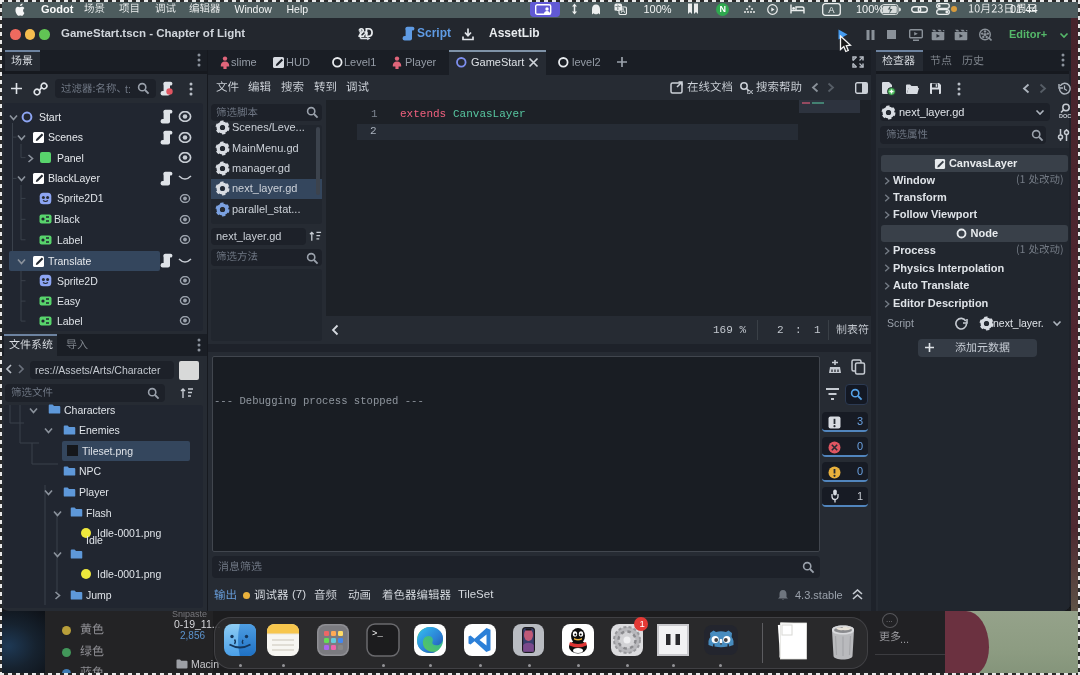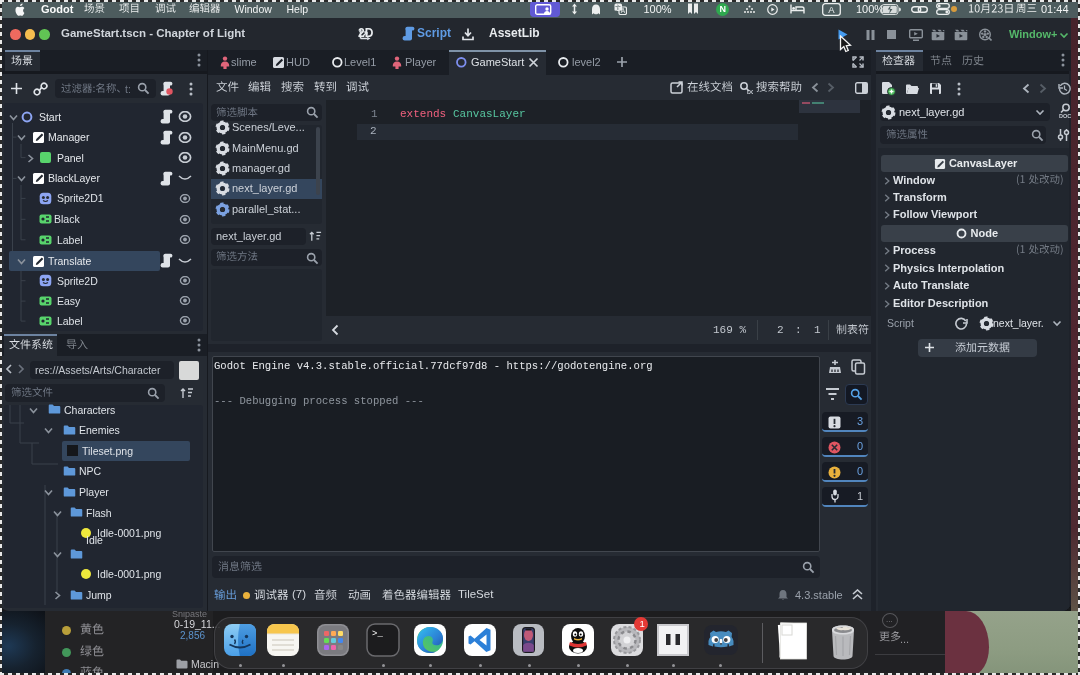--- a/index.html
+++ b/index.html
@@ -129,21 +129,21 @@
     <circle cx="3.2" cy="3" r="1.4" fill="#eceeee"></circle>
     <circle cx="10.8" cy="9" r="1.4" fill="#eceeee"></circle>
   </svg>
 <div class="ab" style="left:951px;top:6px;width:6px;height:6px;border-radius:50%;background:#d79b3c"></div>
 <div class="ab" style="left:968px;top:2px;line-height:0"><svg class="cn" style="width:46px;height:14px" viewBox="0 0 46 14">
       <path transform="translate(0,10.4)" d="M1 0H5.4V-0.8H3.8V-8.1H3C2.6 -7.8 2 -7.6 1.3 -7.5V-6.9H2.8V-0.8H1Z M9.2 0.1C10.7 0.1 11.7 -1.2 11.7 -4.1C11.7 -6.9 10.7 -8.2 9.2 -8.2C7.6 -8.2 6.7 -6.9 6.7 -4.1C6.7 -1.2 7.6 0.1 9.2 0.1ZM9.2 -0.7C8.2 -0.7 7.6 -1.7 7.6 -4.1C7.6 -6.4 8.2 -7.4 9.2 -7.4C10.1 -7.4 10.7 -6.4 10.7 -4.1C10.7 -1.7 10.1 -0.7 9.2 -0.7Z M14.5 -8.7V-5.3C14.5 -3.5 14.3 -1.3 12.5 0.3C12.7 0.4 13 0.7 13.2 0.9C14.2 -0.1 14.8 -1.3 15.1 -2.6H20.4V-0.4C20.4 -0.1 20.3 -0 20 -0C19.8 -0 18.9 0 18 -0C18.1 0.2 18.3 0.6 18.3 0.8C19.5 0.8 20.2 0.8 20.7 0.7C21.1 0.5 21.2 0.3 21.2 -0.3V-8.7ZM15.3 -7.9H20.4V-6H15.3ZM15.3 -5.2H20.4V-3.4H15.2C15.3 -4 15.3 -4.6 15.3 -5.2Z M23.7 0H28.8V-0.9H26.5C26.1 -0.9 25.6 -0.8 25.2 -0.8C27.1 -2.6 28.4 -4.2 28.4 -5.8C28.4 -7.3 27.5 -8.2 26 -8.2C25 -8.2 24.3 -7.7 23.7 -7L24.2 -6.5C24.7 -7 25.2 -7.4 25.9 -7.4C26.9 -7.4 27.4 -6.7 27.4 -5.8C27.4 -4.4 26.2 -2.8 23.7 -0.6Z M32.2 0.1C33.6 0.1 34.8 -0.7 34.8 -2.2C34.8 -3.3 34 -4 33.1 -4.2V-4.3C34 -4.6 34.5 -5.2 34.5 -6.2C34.5 -7.5 33.5 -8.2 32.2 -8.2C31.3 -8.2 30.5 -7.8 29.9 -7.2L30.5 -6.6C30.9 -7.1 31.5 -7.4 32.1 -7.4C33 -7.4 33.5 -6.9 33.5 -6.1C33.5 -5.2 32.9 -4.6 31.3 -4.6V-3.8C33.1 -3.8 33.8 -3.2 33.8 -2.2C33.8 -1.3 33.1 -0.7 32.1 -0.7C31.2 -0.7 30.6 -1.1 30.2 -1.6L29.6 -1C30.2 -0.4 31 0.1 32.2 0.1Z M38.2 -3.9H43.7V-0.8H38.2ZM38.2 -4.7V-7.7H43.7V-4.7ZM37.4 -8.5V0.8H38.2V0H43.7V0.7H44.6V-8.5Z" fill="#f2f4f4"></path>
     </svg></div>
 <div class="ab" style="left:1015.5px;top:2px;line-height:0"><svg class="cn" style="width:21px;height:14px" viewBox="0 0 21 14">
       <path transform="translate(0,10.0)" d="M1.6 -8.3V-4.9C1.6 -3.3 1.4 -1.1 0.3 0.4C0.5 0.5 0.8 0.7 1 0.9C2.2 -0.7 2.3 -3.2 2.3 -4.9V-7.6H8.5V-0.2C8.5 0 8.4 0.1 8.2 0.1C8 0.1 7.4 0.1 6.7 0.1C6.8 0.3 6.9 0.6 6.9 0.8C7.9 0.8 8.5 0.8 8.8 0.7C9.1 0.6 9.2 0.3 9.2 -0.2V-8.3ZM4.9 -7.4V-6.5H3V-5.8H4.9V-4.8H2.8V-4.1H7.9V-4.8H5.7V-5.8H7.6V-6.5H5.7V-7.4ZM3.3 -3.3V0.1H4V-0.5H7.4V-3.3ZM4 -2.6H6.6V-1.1H4Z M11.8 -7.8V-7H19.7V-7.8ZM12.5 -4.4V-3.6H18.9V-4.4ZM11.2 -0.7V0.1H20.3V-0.7Z" fill="#f2f4f4"></path>
     </svg></div>
-<div class="ab" style="left:1041px;top:2.7px;font:400 11px 'Liberation Sans',sans-serif;color:#f2f4f4;letter-spacing:0px;white-space:pre;line-height:12.6px">01:44</div>
+<div class="ab" style="left:1010px;top:2.7px;font:400 11px 'Liberation Sans',sans-serif;color:#f2f4f4;letter-spacing:0px;white-space:pre;line-height:12.6px">01:44</div>
 <div class="ab" style="left:0;top:18px;width:1071px;height:593px;background:#1e222a;border-radius:0 0 9px 9px;overflow:hidden">
 <div class="ab" style="left:0px;top:0px;width:1071px;height:32px;background:#23272e;"></div>
 <div class="ab" style="left:10.0px;top:11px;width:10.5px;height:10.5px;border-radius:50%;background:#ee6a5f"></div>
 <div class="ab" style="left:24.5px;top:11px;width:10.5px;height:10.5px;border-radius:50%;background:#f5bd4f"></div>
 <div class="ab" style="left:39.0px;top:11px;width:10.5px;height:10.5px;border-radius:50%;background:#61c454"></div>
 <div class="ab" style="left:61px;top:9.4px;font:700 11.5px 'Liberation Sans',sans-serif;color:#d0d5db;letter-spacing:0px;white-space:pre;line-height:13.2px">GameStart.tscn - Chapter of Light</div>
 <svg class="ab" style="left:358px;top:10px" width="13" height="13" viewBox="0 0 13 13">
       <g stroke="#dfe3e8" stroke-width="1.6" fill="none">
         <path d="M2.5 10.5 V3.5 M2.5 10.5 H9.5"></path>
       </g>
@@ -191,21 +191,21 @@
       <circle cx="6" cy="6.5" r="1.6" fill="#8a9199"></circle>
       <g fill="#8a9199">
         <circle cx="6" cy="3.4" r="1.2"></circle>
         <circle cx="3.2" cy="5.6" r="1.2"></circle>
         <circle cx="4.3" cy="9" r="1.2"></circle>
         <circle cx="7.7" cy="9" r="1.2"></circle>
         <circle cx="8.8" cy="5.6" r="1.2"></circle>
       </g>
       <path d="M9.5 9.5 L12.5 12.5" stroke="#8a9199" stroke-width="1.6"></path>
     </svg>
-<div class="ab" style="left:1009px;top:9.7px;font:700 11px 'Liberation Sans',sans-serif;color:#55b86a;letter-spacing:0px;white-space:pre;line-height:12.6px">Window+</div>
+<div class="ab" style="left:1009px;top:9.7px;font:700 11px 'Liberation Sans',sans-serif;color:#55b86a;letter-spacing:0px;white-space:pre;line-height:12.6px">Editor+</div>
 <svg class="ab" style="left:1059px;top:14px" width="10" height="7" viewBox="0 0 10 7">
       <path d="M1.5 1.5 L5 5 L8.5 1.5" stroke="#55b86a" stroke-width="1.6" fill="none"></path>
     </svg>
 <div class="ab" style="left:0px;top:32px;width:1071px;height:24px;background:#16191f;"></div>
 <div class="ab" style="left:0px;top:56px;width:207px;height:555px;background:#262b33;"></div>
 <div class="ab" style="left:208px;top:56px;width:663px;height:555px;background:#262b33;"></div>
 <div class="ab" style="left:876px;top:56px;width:195px;height:555px;background:#262b33;"></div>
 <div class="ab" style="left:207px;top:32px;width:1px;height:579px;background:#16191f;"></div>
 <div class="ab" style="left:871px;top:32px;width:5px;height:579px;background:#1e222a;"></div>
 <div class="ab" style="left:1069px;top:32px;width:2px;height:579px;background:#1e222a;"></div>
@@ -272,21 +272,21 @@
       <ellipse cx="7" cy="5.5" rx="5.6" ry="4.9" fill="none" stroke="#c6cbd2" stroke-width="1.7"></ellipse>
       <circle cx="7" cy="5.5" r="2.3" fill="#c6cbd2"></circle>
     </svg>
 <svg class="ab" style="left:17px;top:116px" width="9" height="7" viewBox="0 0 9 7">
       <path d="M1 1.5 L4.5 5.5 L8 1.5" fill="none" stroke="#8b929c" stroke-width="1.6"></path>
     </svg>
     <svg class="ab" style="left:31.799999999999997px;top:113.1px" width="13" height="13" viewBox="0 0 13 13">
       <rect x="1" y="1" width="11" height="11" rx="1.5" fill="#fff"></rect>
       <path d="M3.5 9.5 L9 4 L10.5 5.5 L5 11 Z M3.5 9.5 L3 11.5 L5 11" fill="#262b33" transform="translate(0.8,-1.5)"></path>
     </svg>
-    <div class="ab" style="left:48px;top:113.1px;font:400 10.5px 'Liberation Sans',sans-serif;color:#e6e9ed;letter-spacing:0px;white-space:pre;line-height:12.1px">Manager</div>
+    <div class="ab" style="left:48px;top:113.1px;font:400 10.5px 'Liberation Sans',sans-serif;color:#e6e9ed;letter-spacing:0px;white-space:pre;line-height:12.1px">Scenes</div>
     <svg class="ab" style="left:160px;top:112px" width="13" height="15" viewBox="0 0 13 15">
       <rect x="3.4" y="0.8" width="9" height="3.8" rx="1.9" fill="#dfe3e8"></rect>
       <path d="M3.6 2.6 H10 V12 H3.6 Z" fill="#dfe3e8"></path>
       <rect x="0.6" y="10" width="9.4" height="4.4" rx="2" fill="#dfe3e8"></rect>
     </svg>
     <svg class="ab" style="left:178px;top:114px" width="14" height="11" viewBox="0 0 14 11">
       <ellipse cx="7" cy="5.5" rx="5.6" ry="4.9" fill="none" stroke="#c6cbd2" stroke-width="1.7"></ellipse>
       <circle cx="7" cy="5.5" r="2.3" fill="#c6cbd2"></circle>
     </svg>
 <svg class="ab" style="left:27px;top:136px" width="7" height="9" viewBox="0 0 7 9">
@@ -651,21 +651,20 @@
 <div class="ab" style="left:713px;top:305.7px;font:400 11px 'Liberation Mono',monospace;color:#c3c8cf;letter-spacing:0px;white-space:pre;line-height:12.6px">169 %</div>
 <div class="ab" style="left:757px;top:302px;width:1px;height:20px;background:#3a4047;"></div>
 <div class="ab" style="left:777px;top:305.7px;font:400 11px 'Liberation Mono',monospace;color:#c3c8cf;letter-spacing:0px;white-space:pre;line-height:12.6px">2</div>
 <div class="ab" style="left:795px;top:305.7px;font:400 11px 'Liberation Mono',monospace;color:#c3c8cf;letter-spacing:0px;white-space:pre;line-height:12.6px">:</div>
 <div class="ab" style="left:814px;top:305.7px;font:400 11px 'Liberation Mono',monospace;color:#c3c8cf;letter-spacing:0px;white-space:pre;line-height:12.6px">1</div>
 <div class="ab" style="left:828px;top:302px;width:1px;height:20px;background:#3a4047;"></div>
 <div class="ab" style="left:836px;top:305px;line-height:0"><svg class="cn" style="width:33px;height:14px" viewBox="0 0 33 14">
         <path transform="translate(0,10.4)" d="M7.4 -8.2V-2.1H8.2V-8.2ZM9.4 -9.1V-0.3C9.4 -0.1 9.3 -0 9.2 -0C9 -0 8.3 -0 7.7 -0C7.8 0.2 7.9 0.6 8 0.8C8.8 0.8 9.4 0.8 9.7 0.7C10.1 0.5 10.2 0.3 10.2 -0.3V-9.1ZM1.6 -9C1.3 -7.9 1 -6.8 0.5 -6.1C0.7 -6 1 -5.9 1.2 -5.8C1.4 -6.1 1.6 -6.5 1.7 -6.9H3.2V-5.7H0.5V-5H3.2V-3.9H1V-0H1.7V-3.1H3.2V0.9H4V-3.1H5.5V-0.9C5.5 -0.7 5.5 -0.7 5.3 -0.7C5.2 -0.7 4.9 -0.7 4.4 -0.7C4.5 -0.5 4.6 -0.2 4.6 0C5.2 0 5.7 0 5.9 -0.1C6.2 -0.3 6.3 -0.5 6.3 -0.8V-3.9H4V-5H6.6V-5.7H4V-6.9H6.2V-7.7H4V-9.2H3.2V-7.7H2C2.1 -8 2.2 -8.4 2.3 -8.8Z M13.8 0.9C14 0.7 14.4 0.6 17.5 -0.4C17.5 -0.6 17.4 -0.9 17.4 -1.1L14.7 -0.3V-2.8C15.3 -3.2 15.9 -3.7 16.4 -4.2C17.3 -1.9 18.8 -0.3 21.1 0.5C21.2 0.3 21.4 -0 21.6 -0.2C20.5 -0.5 19.6 -1.1 18.9 -1.8C19.5 -2.2 20.4 -2.8 21 -3.3L20.3 -3.8C19.8 -3.3 19.1 -2.7 18.4 -2.3C17.9 -2.8 17.5 -3.5 17.2 -4.2H21.3V-4.9H16.9V-5.9H20.4V-6.6H16.9V-7.5H20.9V-8.3H16.9V-9.2H16.1V-8.3H12.2V-7.5H16.1V-6.6H12.7V-5.9H16.1V-4.9H11.7V-4.2H15.4C14.3 -3.3 12.8 -2.5 11.4 -2C11.6 -1.8 11.8 -1.5 11.9 -1.3C12.6 -1.6 13.2 -1.9 13.8 -2.2V-0.6C13.8 -0.2 13.6 0 13.4 0.1C13.5 0.3 13.7 0.7 13.8 0.9Z M26.3 -3C26.8 -2.3 27.4 -1.4 27.7 -0.8L28.4 -1.3C28.1 -1.8 27.5 -2.7 27 -3.4ZM30.1 -6V-4.8H25.7V-4H30.1V-0.2C30.1 0 30 0.1 29.8 0.1C29.6 0.1 28.9 0.1 28.1 0.1C28.2 0.3 28.3 0.6 28.4 0.9C29.3 0.9 30 0.8 30.4 0.7C30.7 0.6 30.9 0.4 30.9 -0.2V-4H32.4V-4.8H30.9V-6ZM24.9 -6C24.3 -4.9 23.4 -3.7 22.5 -2.9C22.6 -2.7 22.9 -2.4 23 -2.2C23.4 -2.5 23.7 -2.9 24.1 -3.3V0.9H24.9V-4.5C25.2 -4.9 25.4 -5.3 25.6 -5.8ZM24 -9.3C23.7 -8.2 23.1 -7.1 22.4 -6.4C22.6 -6.3 22.9 -6 23.1 -5.9C23.5 -6.3 23.8 -6.9 24.1 -7.5H24.7C24.9 -7 25.2 -6.4 25.4 -6L26.1 -6.2C26 -6.6 25.7 -7 25.5 -7.5H27.2V-8.2H24.5C24.6 -8.5 24.7 -8.8 24.8 -9.1ZM28.3 -9.3C28 -8.2 27.4 -7.1 26.7 -6.4C26.9 -6.3 27.2 -6.1 27.4 -6C27.8 -6.4 28.1 -6.9 28.4 -7.5H29.2C29.5 -7 29.9 -6.5 30 -6.1L30.7 -6.4C30.6 -6.7 30.3 -7.1 30.1 -7.5H32.3V-8.2H28.8C28.9 -8.5 29 -8.8 29.1 -9.1Z" fill="#c3c8cf"></path>
       </svg></div>
 <div class="ab" style="left:212px;top:338px;width:608px;height:196px;background:#191d23;border:1px solid #41464e;border-radius:2px"></div>
-<div class="ab" style="left:214px;top:342.0px;font:400 10.6px 'Liberation Mono',monospace;color:#e8eaed;letter-spacing:0px;white-space:pre;line-height:12.2px">Godot Engine v4.3.stable.official.77dcf97d8 - https://godotengine.org</div>
 <div class="ab" style="left:214px;top:377.0px;font:400 10.6px 'Liberation Mono',monospace;color:#8f969e;letter-spacing:0px;white-space:pre;line-height:12.2px">--- Debugging process stopped ---</div>
 <svg class="ab" style="left:827px;top:341px" width="16" height="16" viewBox="0 0 16 16">
       <path d="M8 1 V6 M5 3.5 H11" stroke="#c6cbd2" stroke-width="1.6"></path>
       <path d="M3 8 H13 L14 14 H2 Z" fill="#c6cbd2"></path>
       <path d="M5 10.5 V13 M8 10.5 V13 M11 10.5 V13" stroke="#191d23" stroke-width="1.2"></path>
     </svg>
 <svg class="ab" style="left:851px;top:341px" width="15" height="16" viewBox="0 0 15 16">
       <rect x="1" y="1" width="9" height="11" rx="1.5" fill="none" stroke="#c6cbd2" stroke-width="1.5"></rect>
       <rect x="4.5" y="4" width="9" height="11" rx="1.5" fill="#262b33" stroke="#c6cbd2" stroke-width="1.5"></rect>
     </svg>

